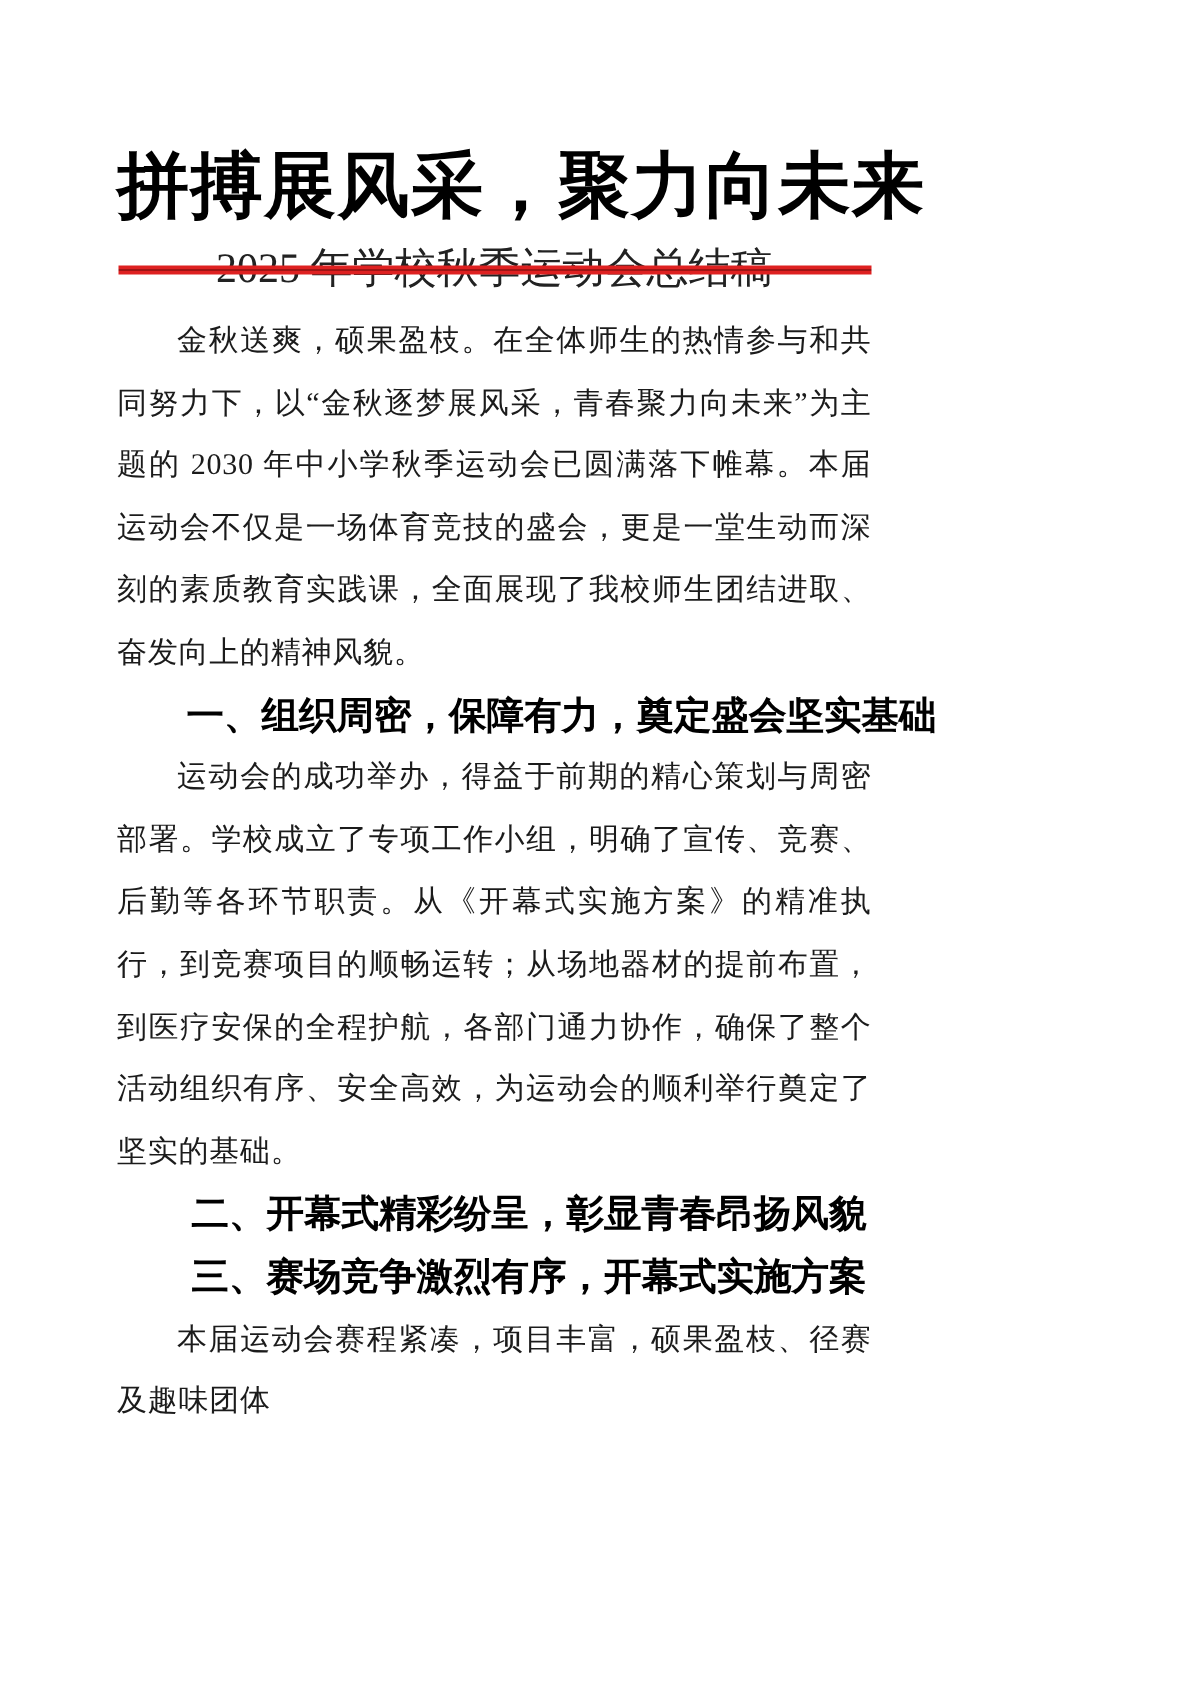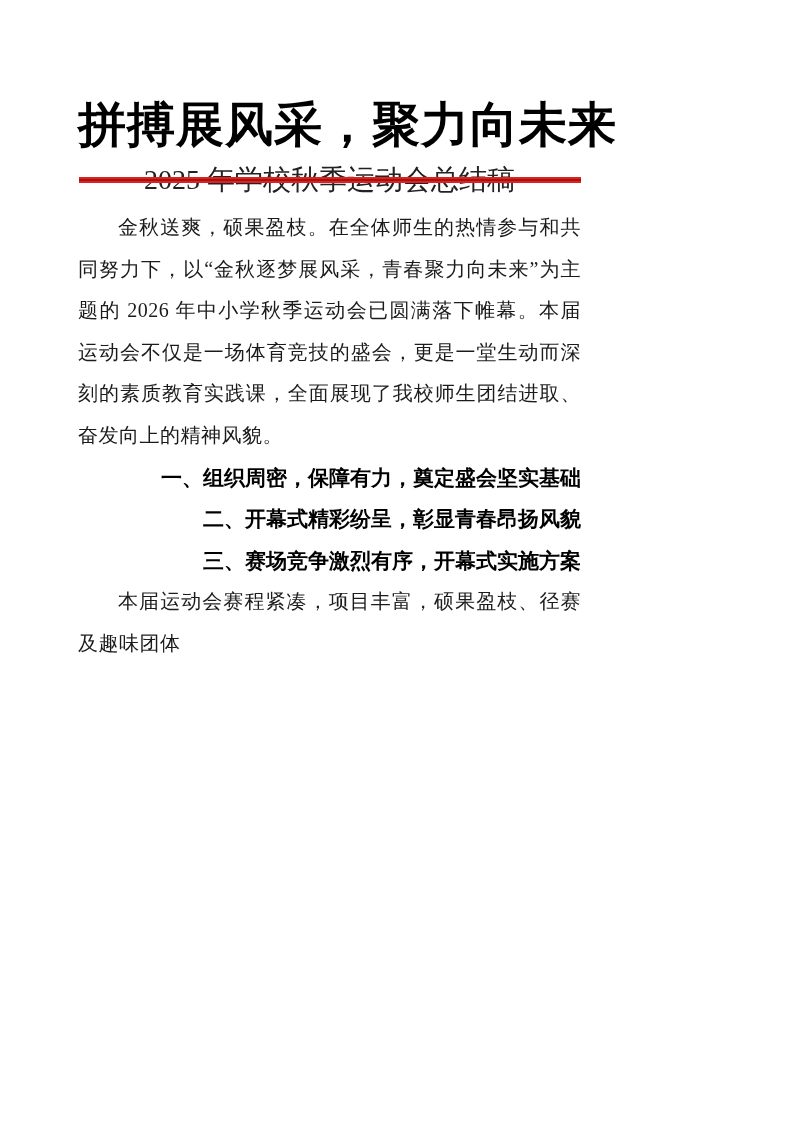--- a/index.html
+++ b/index.html
@@ -64,44 +64,45 @@
     text-justify: inter-character;
     text-indent: 2em;
     letter-spacing: 0.5px;
     color: #1b1b1b;
   }
   .intro {
     margin-top: 7px;
   }
   .section-heading {
     margin: 0;
-    font-size: 21px;
+    font-size: 25px;
     line-height: 41.6px;
     font-weight: 700;
     text-indent: 1.85em;
-    text-align: right;
+    text-align: center;
     color: #000000;
     font-family: "Liberation Sans", "DejaVu Sans", sans-serif;
     white-space: nowrap;
   }
 </style>
 </head>
 <body>
 
 <div class="page">
 
   <h1 class="doc-title">拼搏展风采，聚力向未来</h1>
 
   <div class="subtitle-wrap">
     <h2 class="doc-subtitle">2025 年学校秋季运动会总结稿</h2>
     <div class="red-rule"></div>
   </div>
 
-  <p class="body-para intro">金秋送爽，硕果盈枝。在全体师生的热情参与和共同努力下，以“金秋逐梦展风采，青春聚力向未来”为主题的 2026 年中小学秋季运动会已圆满落下帷幕。本届运动会不仅是一场体育竞技的盛会，更是一堂生动而深刻的素质教育实践课，全面展现了我校师生团结进取、奋发向上的精神风貌。</p>
+  <p class="body-para intro">金秋送爽，硕果盈枝。在全体师生的热情参与和共同努力下，以“金秋逐梦展风采，青春聚力向未来”为主题的 2030 年中小学秋季运动会已圆满落下帷幕。本届运动会不仅是一场体育竞技的盛会，更是一堂生动而深刻的素质教育实践课，全面展现了我校师生团结进取、奋发向上的精神风貌。</p>
 
   <h3 class="section-heading">一、组织周密，保障有力，奠定盛会坚实基础</h3>
+  <p class="body-para">运动会的成功举办，得益于前期的精心策划与周密部署。学校成立了专项工作小组，明确了宣传、竞赛、后勤等各环节职责。从《开幕式实施方案》的精准执行，到竞赛项目的顺畅运转；从场地器材的提前布置，到医疗安保的全程护航，各部门通力协作，确保了整个活动组织有序、安全高效，为运动会的顺利举行奠定了坚实的基础。</p>
 
   <h3 class="section-heading">二、开幕式精彩纷呈，彰显青春昂扬风貌</h3>
 
   <h3 class="section-heading">三、赛场竞争激烈有序，开幕式实施方案</h3>
   <p class="body-para">本届运动会赛程紧凑，项目丰富，硕果盈枝、径赛及趣味团体</p>
 
 </div>
 
 </body></html>

